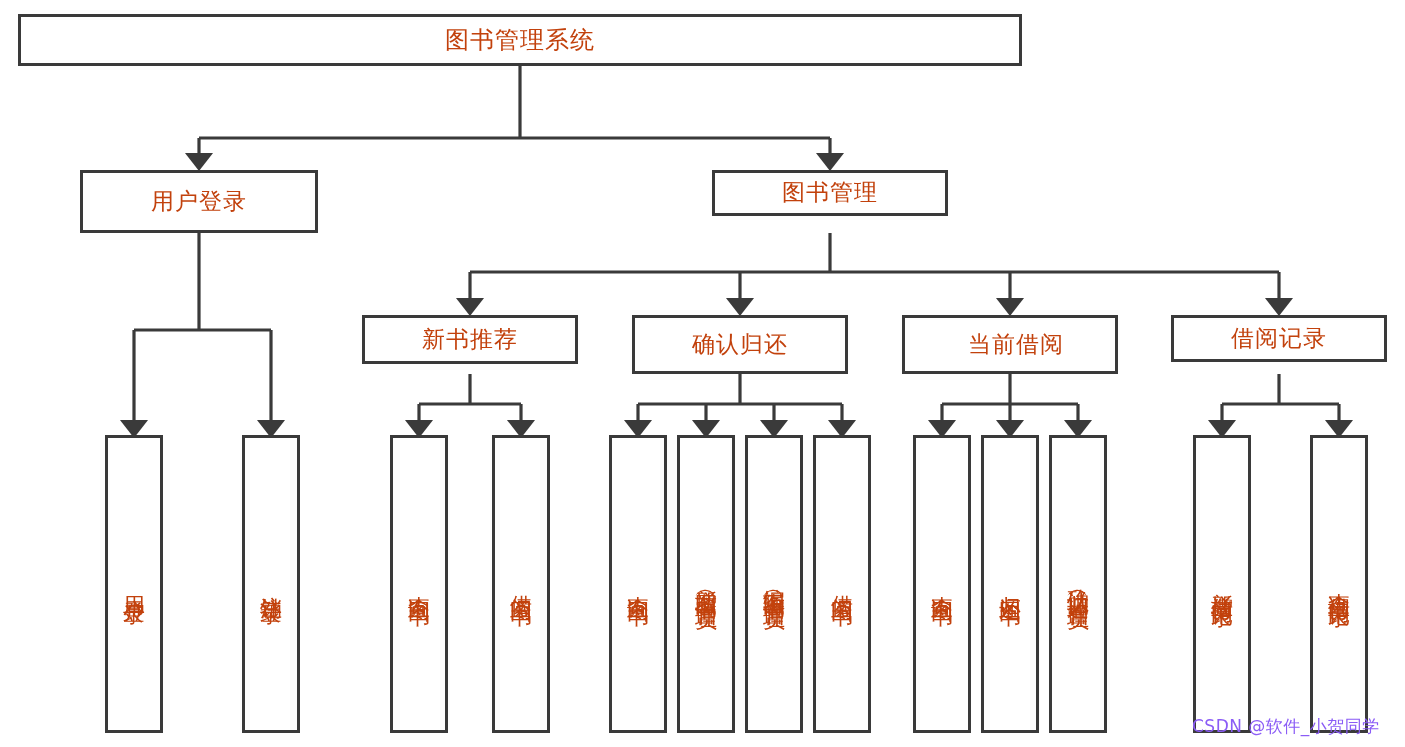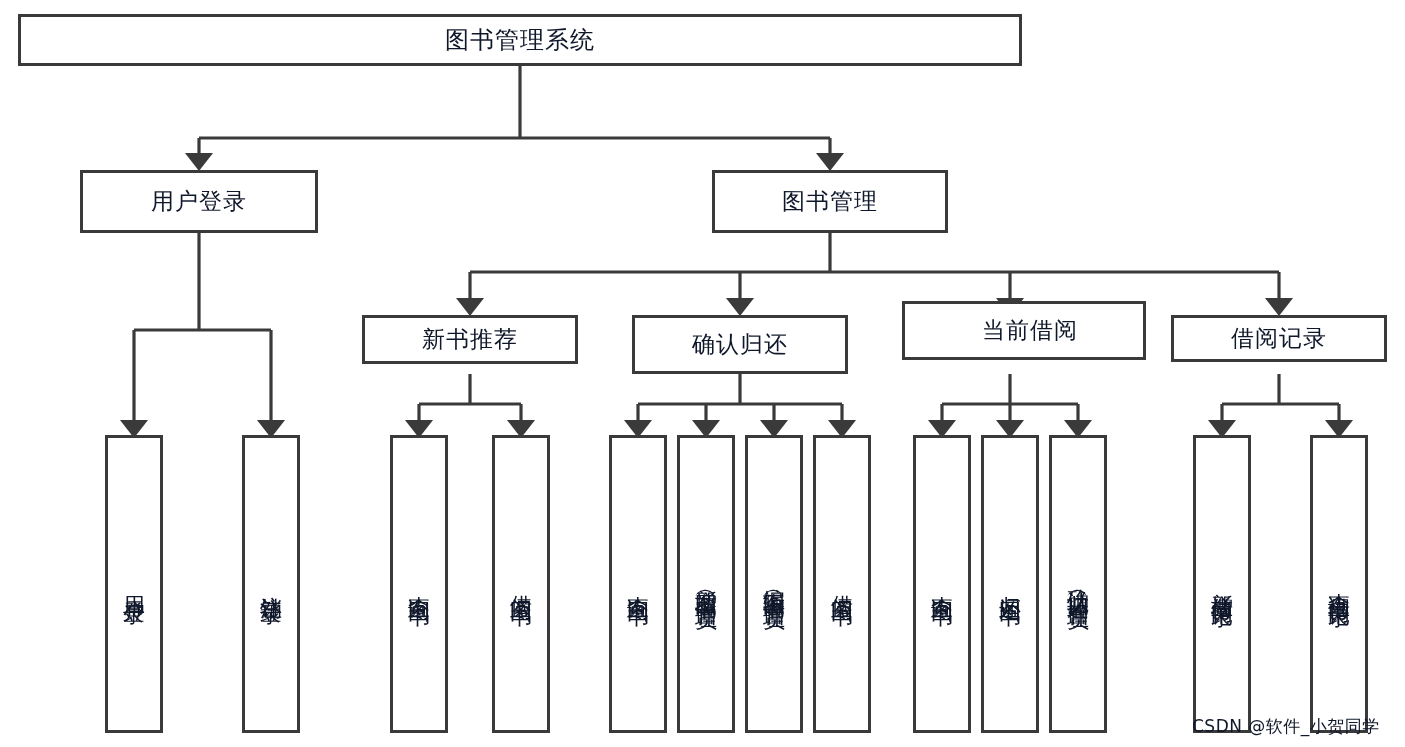--- a/index.html
+++ b/index.html
@@ -25,21 +25,21 @@
     height: 747px;
   }
   .node {
     position: absolute;
     box-sizing: border-box;
     background: #ffffff;
     border: 3px solid #3a3a3a;
     display: flex;
     align-items: center;
     justify-content: center;
-    color: #0f172a;
+    color: #c2410c;
     z-index: 2;
   }
   .node-label {
     display: block;
     text-align: center;
     line-height: 1.12;
     white-space: pre;
   }
   
   .node.horiz .node-label {
@@ -60,21 +60,21 @@
     writing-mode: vertical-rl;
     text-orientation: upright;
     font-size: 22px;
     line-height: 1;
     letter-spacing: 3px;
     max-height: 100%;
   }
   .watermark {
     position: absolute;
     font-size: 17px;
-    color: #0f172a;
+    color: #8b5cf6;
     white-space: nowrap;
     z-index: 3;
     letter-spacing: 0.5px;
   }
 </style>
 </head>
 <body>
 
 <div id="stage">
 
@@ -128,31 +128,31 @@
     </g>
   </svg>
 
   <div class="node root horiz" style="left:18px; top:14px; width:1004px; height:52px;">
     <span class="node-label">图书管理系统</span>
   </div>
 
   <div class="node horiz" style="left:80px; top:170px; width:238px; height:63px;">
     <span class="node-label">用户登录</span>
   </div>
-  <div class="node horiz" style="left:712px; top:170px; width:236px; height:63px;">
+  <div class="node horiz" style="left:712px; top:170px; width:236px; height:46px;">
     <span class="node-label">图书管理</span>
   </div>
 
   <div class="node horiz" style="left:362px; top:315px; width:216px; height:49px;">
     <span class="node-label">新书推荐</span>
   </div>
   <div class="node horiz" style="left:632px; top:315px; width:216px; height:59px;">
     <span class="node-label">确认归还</span>
   </div>
-  <div class="node horiz" style="left:902px; top:301px; width:244px; height:59px;padding-left:12px;">
+  <div class="node horiz" style="left:902px; top:315px; width:216px; height:59px;padding-left:12px;">
     <span class="node-label">当前借阅</span>
   </div>
   <div class="node horiz" style="left:1171px; top:315px; width:216px; height:47px;">
     <span class="node-label">借阅记录</span>
   </div>
 
   <div class="node leaf" style="left:105px; top:435px; width:58px; height:298px;">
     <span class="node-label">用户登录</span>
   </div>
   <div class="node leaf" style="left:242px; top:435px; width:58px; height:298px;">

